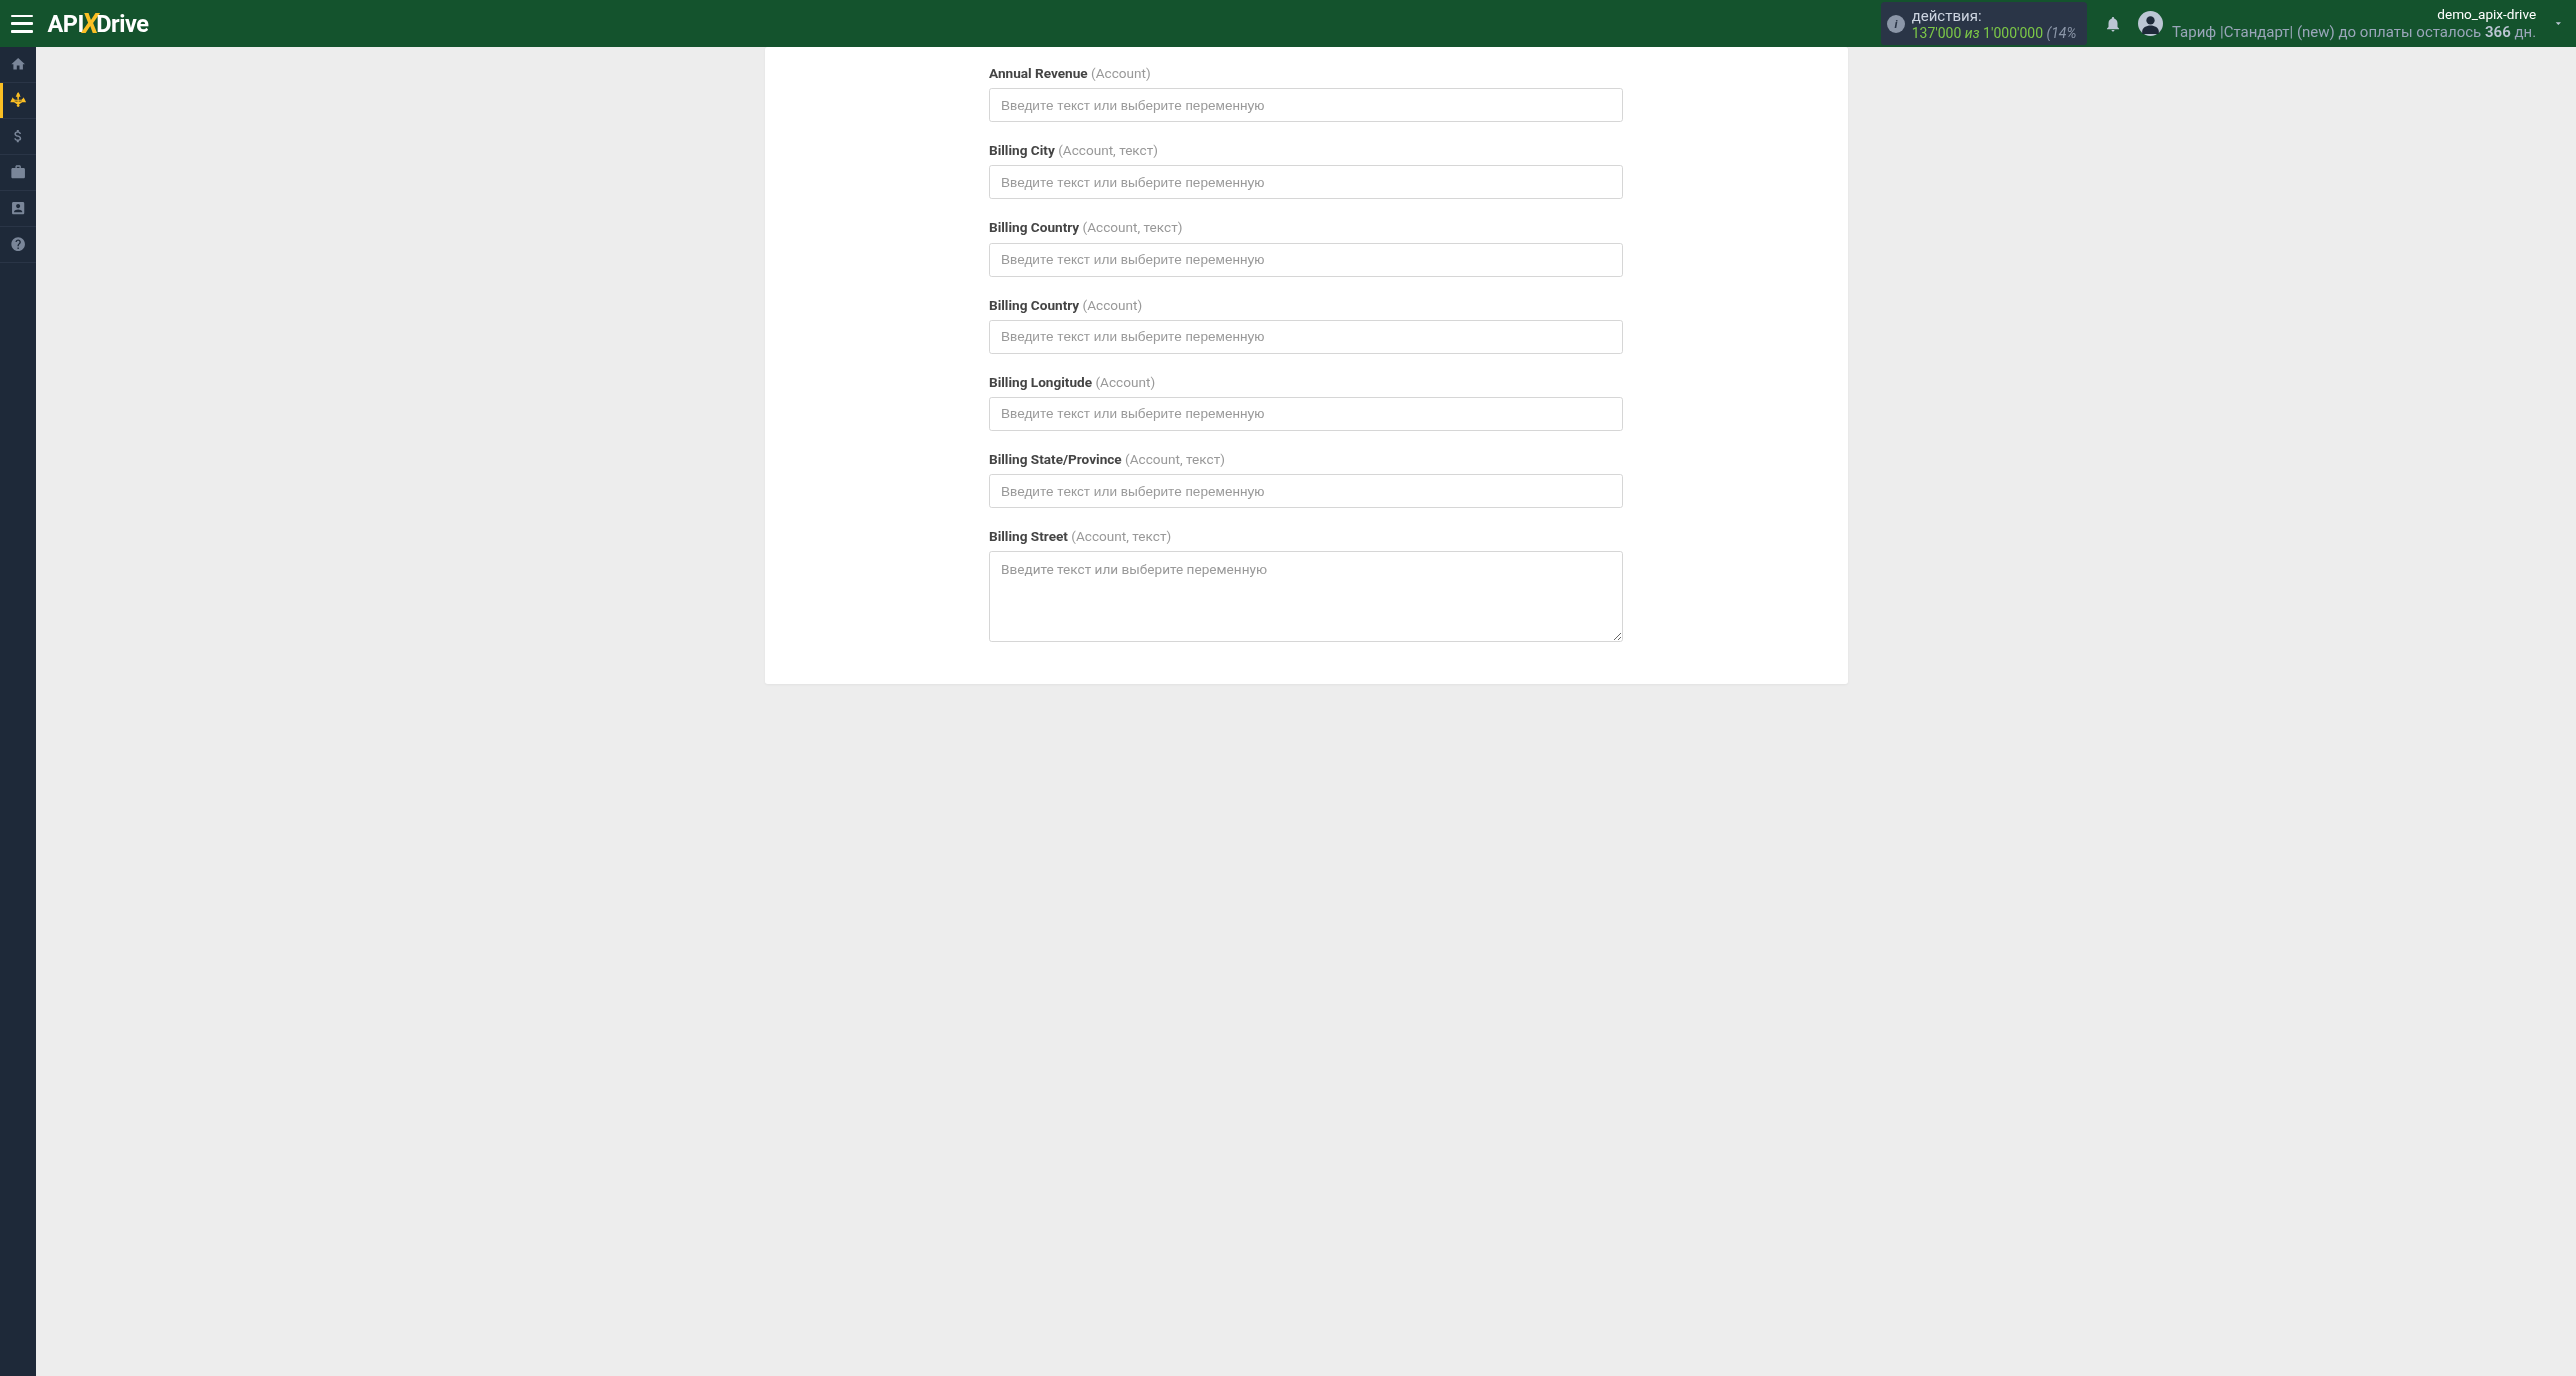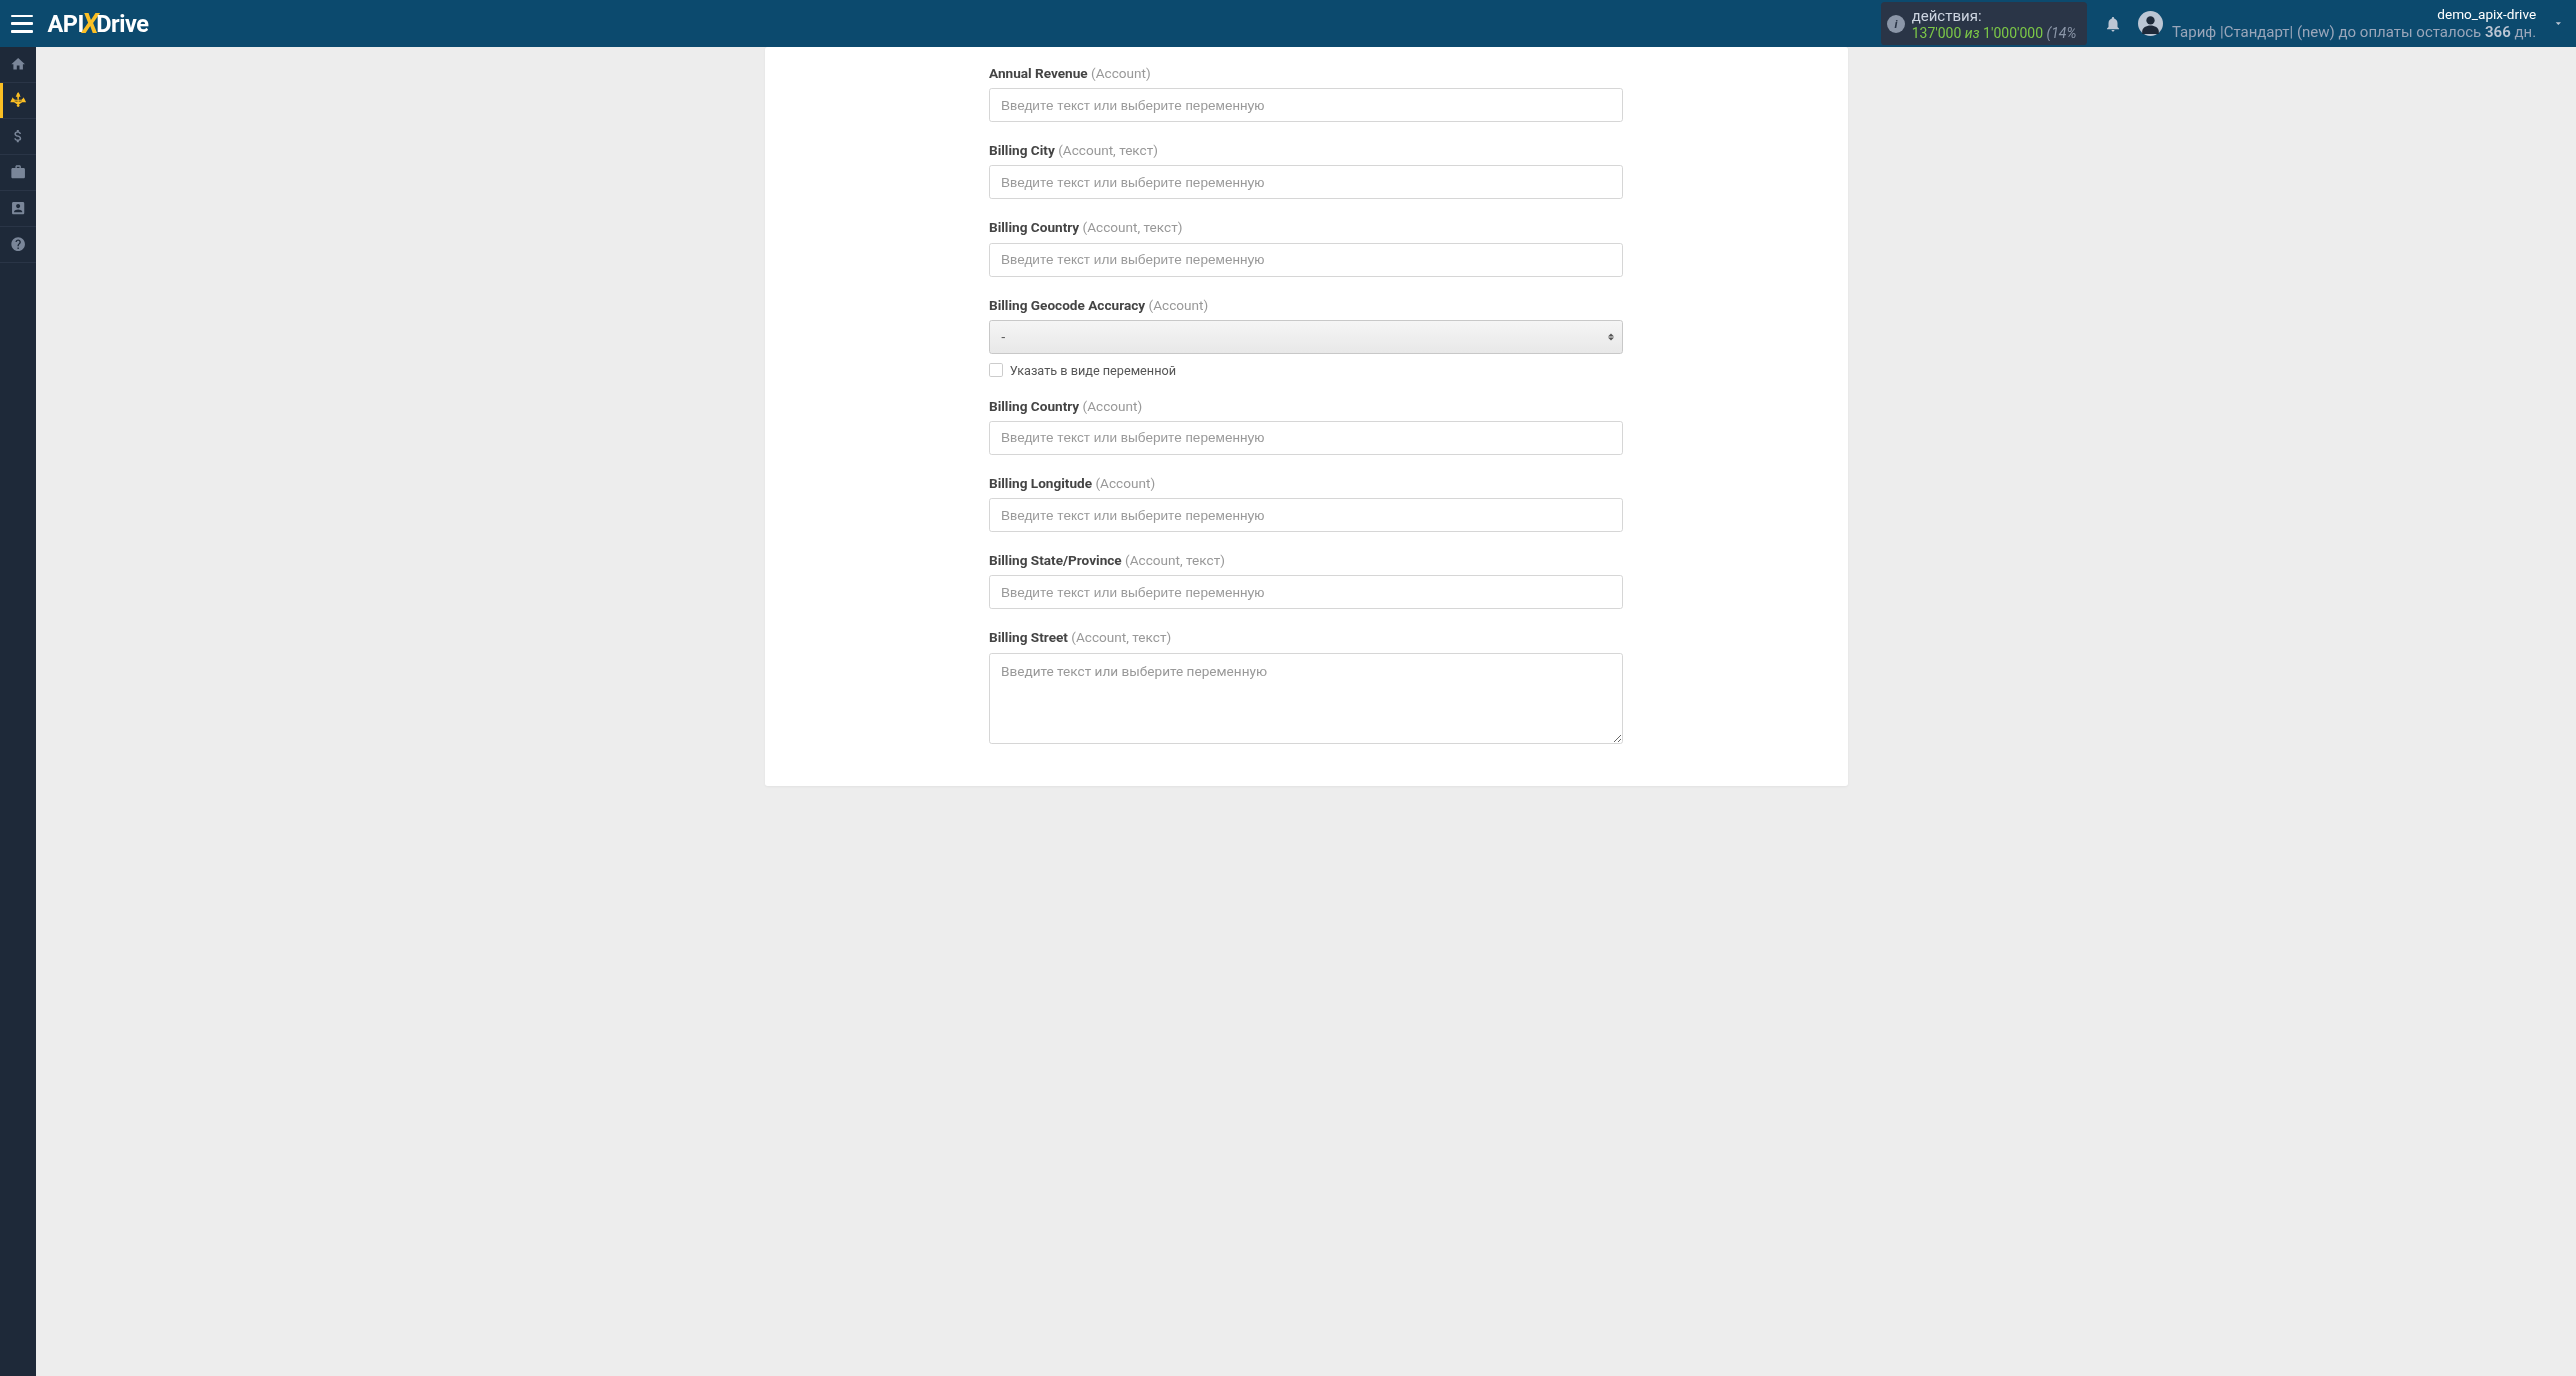--- a/index.html
+++ b/index.html
@@ -1,18 +1,18 @@
 <!DOCTYPE html>
 <html style="font-size:14.5px"><head>
 <meta charset="utf-8">
 <style>
 * { box-sizing: border-box; margin: 0; padding: 0; }
 body { font-family: -apple-system, BlinkMacSystemFont, "Segoe UI", Roboto, Arial, sans-serif; background: #f0f0f0; overflow: hidden; }
 .app { display: flex; flex-direction: column; height: 100vh; }
-.header { background: #0c4a6e; height: 47px; display: flex; align-items: center; padding: 0 11px; color: #fff; position: relative; }
+.header { background: #14532d; height: 47px; display: flex; align-items: center; padding: 0 11px; color: #fff; position: relative; }
 .hamburger { width: 22px; height: 18px; display: flex; flex-direction: column; justify-content: space-between; cursor: pointer; margin-right: 14.5px; }
 .hamburger span { height: 2.7px; background: #fff; border-radius: 0.9px; }
 .logo { font-size: 23.5px; font-weight: 700; letter-spacing: -0.5px; display: flex; align-items: center; }
 .logo .api { color: #fff; }
 .logo .x { color: #fbbf24; font-style: italic; font-size: 27px; margin: 0 -1.8px; }
 .logo .drive { color: #fff; }
 .header-right { margin-left: auto; display: flex; align-items: center; gap: 16.3px; }
 .actions-badge { background: #2a3547; border-radius: 3.6px; padding: 4.5px 11px 4.5px 31px; position: relative; min-width: 181px; font-size: 11.8px; }
 .actions-badge .info-icon { position: absolute; left: 6.3px; top: 50%; transform: translateY(-50%); width: 18px; height: 18px; background: #8b96a8; border-radius: 50%; display: flex; align-items: center; justify-content: center; color: #2a3547; font-weight: bold; font-style: italic; font-size: 11.8px; }
 .actions-badge .label { color: #ccd4e0; font-size: 15px; }
@@ -144,31 +144,20 @@
       </div>
     </div>
 
     <div class="content">
       <div class="panel-wrap">
         <div class="panel">
           <div class="form-area" id="form-area">
               <div class="field"><div class="field-label"><span class="main">Annual Revenue </span><span class="hint">(Account)</span></div><input class="text-input" placeholder="Введите текст или выберите переменную" style=""></div>
               <div class="field"><div class="field-label"><span class="main">Billing City </span><span class="hint">(Account, текст)</span></div><input class="text-input" placeholder="Введите текст или выберите переменную" style=""></div>
               <div class="field"><div class="field-label"><span class="main">Billing Country </span><span class="hint">(Account, текст)</span></div><input class="text-input" placeholder="Введите текст или выберите переменную" style=""></div>
-              <div class="field">
-                <div class="field-label"><span class="main">Billing Geocode Accuracy </span><span class="hint">(Account)</span></div>
-                <div class="select-wrap"><select class="select"><option>-</option></select><div class="select-arrows">
-                    <span class="up"></span>
-                    <span class="down"></span>
-                  </div></div>
-                <div class="checkbox-row">
-                  <div class="checkbox"></div>
-                  <span>Указать в виде переменной</span>
-                </div>
-              </div>
               <div class="field"><div class="field-label"><span class="main">Billing Country </span><span class="hint">(Account)</span></div><input class="text-input" placeholder="Введите текст или выберите переменную" style=""></div>
               <div class="field"><div class="field-label"><span class="main">Billing Longitude </span><span class="hint">(Account)</span></div><input class="text-input" placeholder="Введите текст или выберите переменную" style=""></div>
               <div class="field"><div class="field-label"><span class="main">Billing State/Province </span><span class="hint">(Account, текст)</span></div><input class="text-input" placeholder="Введите текст или выберите переменную" style=""></div>
               <div class="field"><div class="field-label"><span class="main">Billing Street </span><span class="hint">(Account, текст)</span></div><textarea class="textarea" placeholder="Введите текст или выберите переменную" style=""></textarea></div>
             </div>
         </div>
       </div>
     </div>
   </div>
 </div>

